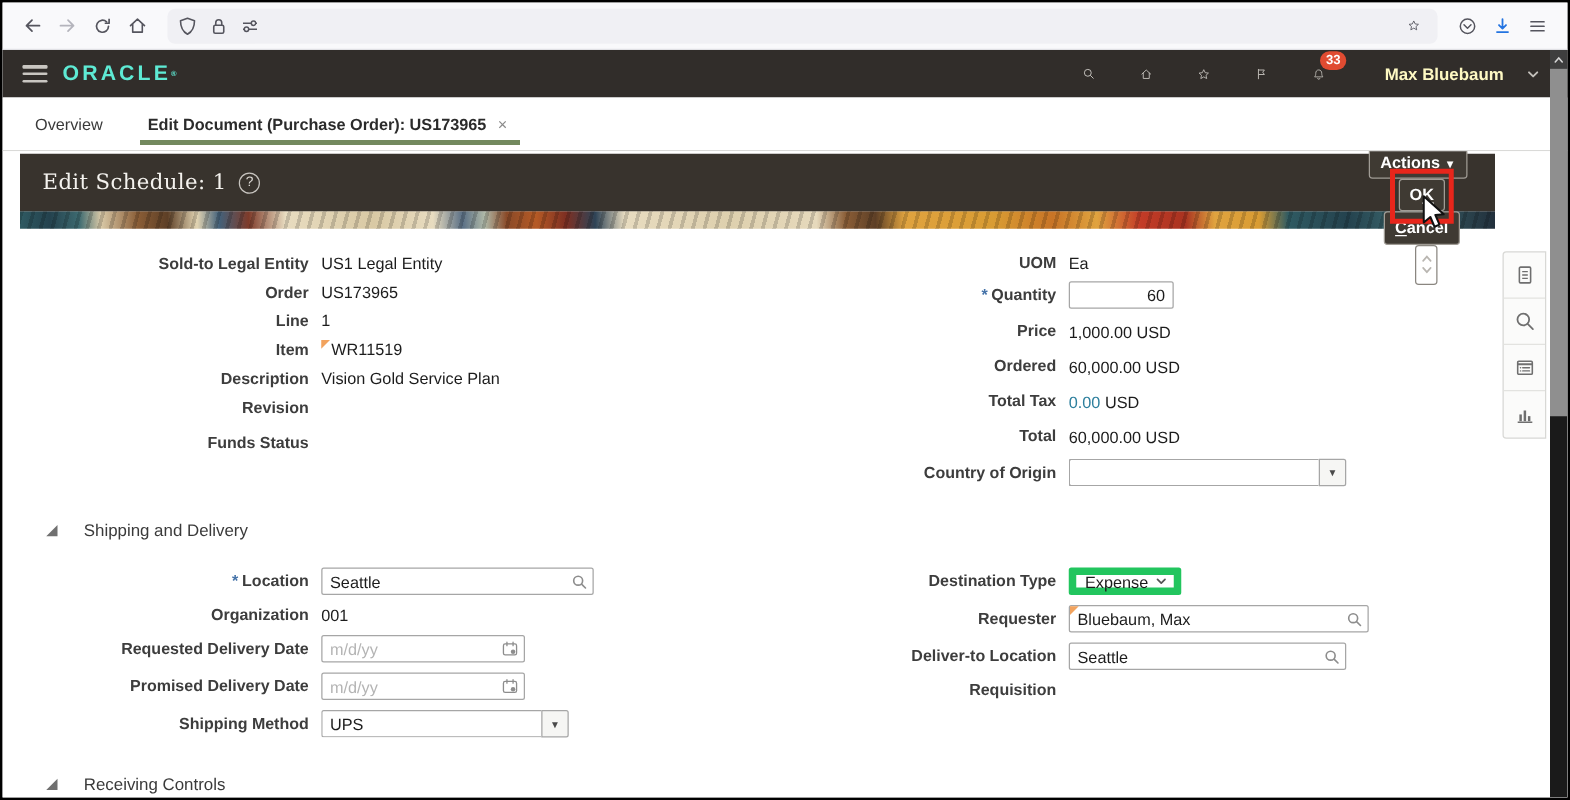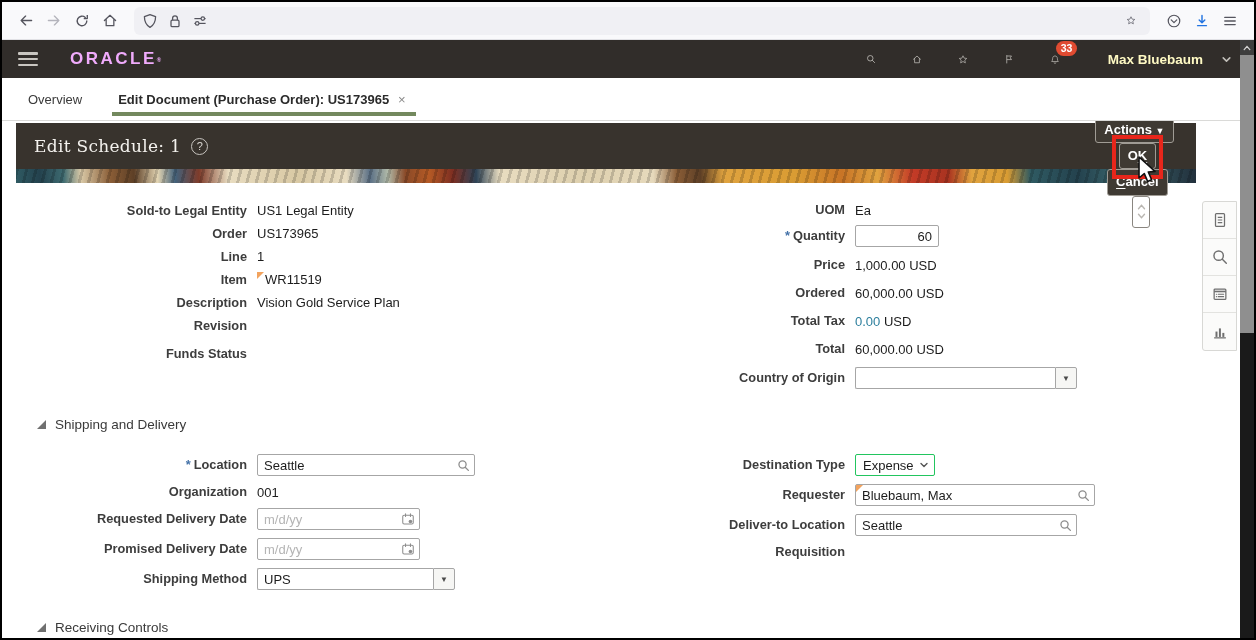--- a/index.html
+++ b/index.html
@@ -13,21 +13,21 @@
   .chrome{height:38px;background:#f9f9fb;border-bottom:1px solid #e1e1e5;display:flex;align-items:center;padding:0 10px;}
   .cbtn{width:28px;height:28px;display:flex;align-items:center;justify-content:center;color:#55555e;background:none;border:none;border-radius:4px;flex-shrink:0;}
   .cbtn.dim{color:#b4b4bc;}
   .urlbar{flex:1;height:28px;background:#f0f0f4;border-radius:6px;margin:0 10px;display:flex;align-items:center;padding:0 8px;gap:9px;color:#55555e;}
   .urlbar .spacer{flex:1;}
   .dl{color:#2374e1;}
   
   .appbar{height:38px;background:#312d2a;display:flex;align-items:center;padding:0 16px;color:#c6c3be;}
   .hamb{width:20px;height:14px;display:flex;flex-direction:column;justify-content:space-between;background:none;border:none;padding:0;cursor:pointer;}
   .hamb i{display:block;height:2.5px;background:#c9c6c1;border-radius:1px;}
-  .brand{color:#f0abfc;font-weight:bold;font-size:17px;letter-spacing:2.5px;margin-left:32px;display:flex;align-items:center;}
+  .brand{color:#5eead4;font-weight:bold;font-size:17px;letter-spacing:2.5px;margin-left:12px;display:flex;align-items:center;}
   .brand sup{font-size:6px;margin-top:2px;letter-spacing:0;}
   .appicons{margin-left:auto;display:flex;align-items:center;gap:24px;}
   .aicon{width:22px;height:22px;display:flex;justify-content:center;color:#c2bfba;background:none;border:none;position:relative;text-decoration:underline;}
   .badge{position:absolute;top:-7px;left:12px;background:#e04b31;color:#fff;font-size:10.5px;font-weight:bold;border-radius:9px;padding:1px 5px;line-height:1.2;}
   .user{margin-left:36px;display:flex;align-items:center;gap:18px;color:#fef9c3;font-weight:bold;font-size:13.5px;background:none;border:none;}
   .user svg{color:#c2bfba;}
   
   .tabbar{height:43px;background:#fff;border-bottom:1px solid #dadad8;display:flex;align-items:center;padding:0 20px;gap:30px;}
   .tab{font-size:13px;color:#3a3a3a;background:none;border:none;}
   .tab-active{position:relative;height:100%;display:flex;align-items:center;gap:7px;font-size:13px;font-weight:bold;color:#2b2b2b;}
@@ -80,25 +80,25 @@
   .link{color:#2d7f9d;text-decoration:none;cursor:pointer;}
   .inp{height:22px;border:1px solid #a6a6a6;border-radius:2px;font-family:"Liberation Sans",sans-serif;font-size:13px;padding:0 6px;color:#1c1c1c;background:#fff;}
   .inp::placeholder{color:#b4b4b4;}
   .num{width:84px;text-align:right;}
   .inwrap{position:relative;display:inline-flex;align-items:center;}
   .inwrap .inp{padding-right:24px;}
   .icon-right{position:absolute;right:5px;color:#8d8d8d;display:flex;pointer-events:auto;background:none;border:none;padding:0;}
   .combo{display:inline-flex;}
   .combo .inp{border-right:none;border-radius:2px 0 0 2px;}
   .dd{width:22px;height:22px;border:1px solid #a6a6a6;background:#f6f6f4;color:#4a4a4a;font-size:8px;display:flex;align-items:center;justify-content:center;border-radius:0 2px 2px 0;padding:0;}
-  .selbox{border:1px solid #22c55e;border-radius:2px;height:22px;display:inline-flex;align-items:center;padding:0 20px 0 7px;position:relative;font-size:13px;background:#fff;}
+  .selbox{border:6px solid #22c55e;border-radius:2px;height:22px;display:inline-flex;align-items:center;padding:0 20px 0 7px;position:relative;font-size:13px;background:#fff;}
   .selbox svg{position:absolute;right:5px;color:#555;}
   .corner{position:absolute;left:1px;top:1px;width:0;height:0;border-top:7px solid #f2a35e;border-right:7px solid transparent;z-index:2;}
   .item-corner{display:inline-block;vertical-align:top;width:0;height:0;border-top:7px solid #f2a35e;border-right:7px solid transparent;margin-right:1px;}
-  .sect{display:flex;align-items:center;gap:9px;padding-left:35px;font-size:13.5px;color:#3a3a3a;}
+  .sect{display:flex;align-items:center;gap:21px;padding-left:35px;font-size:13.5px;color:#3a3a3a;}
   .sect.shipping{margin-top:24px;margin-bottom:14px;}
   .sect.receiving{margin-top:26px;}
   .tri{width:0;height:0;border-bottom:9px solid #707070;border-left:9px solid transparent;}
   
   .sidepanel{position:absolute;top:80px;right:17px;width:35px;background:#fbfbfa;border:1px solid #d8d8d5;border-radius:3px 0 0 3px;z-index:5;}
   .sp-cell{height:37px;display:flex;align-items:center;justify-content:center;color:#6f6f6f;background:none;border:none;border-bottom:1px solid #e3e3e0;width:100%;}
   .sp-cell:last-child{border-bottom:none;}
   
   .sb{position:absolute;top:38px;right:0;bottom:0;width:14px;background:#1a1a1a;z-index:9;display:flex;flex-direction:column;}
   .sb-btn{height:15px;background:#3e3e3e;color:#d5d5d5;display:flex;align-items:center;justify-content:center;border:none;padding:0;}

